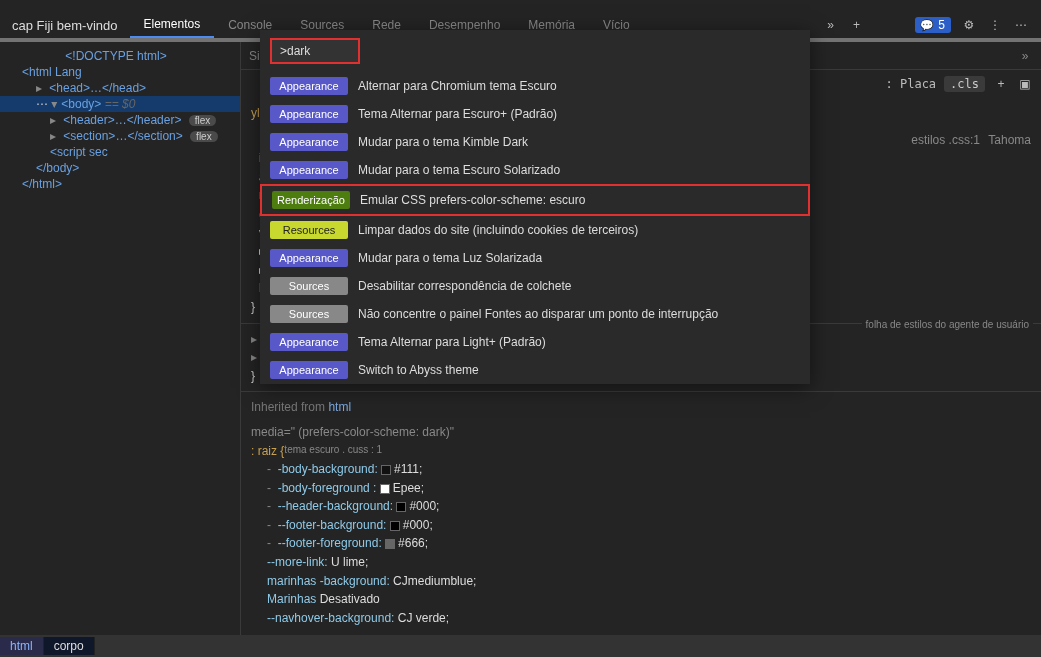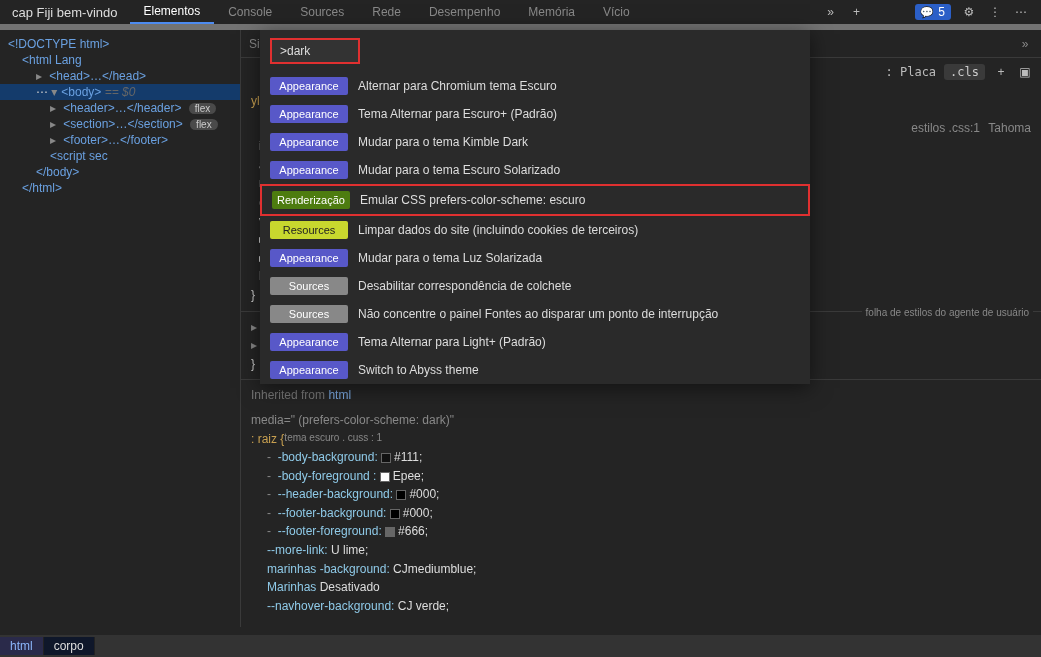--- a/index.html
+++ b/index.html
@@ -1,17 +1,17 @@
 <!DOCTYPE html>
 <html><head>
 <meta charset="utf-8">
 <style>
 *{margin:0;padding:0;box-sizing:border-box;font-family:'Segoe UI',Tahoma,sans-serif;font-size:12px;}
 body{background:#242424;color:#ccc;width:1041px;height:657px;overflow:hidden;position:relative;}
-.topbar{height:30px;background:#242424;display:flex;align-items:center;border-bottom:6px solid #737373;}
+.topbar{height:30px;background:#242424;display:flex;align-items:center;border-bottom:4px solid #737373;margin-top:12px;}
 .title{padding:0 12px;color:#ddd;font-size:13px;}
 .tabs{display:flex;height:100%;}
 .tab{padding:0 14px;display:flex;align-items:center;color:#888;cursor:pointer;}
 .tab.active{color:#fff;border-bottom:2px solid #4d8bf0;}
 .topbar-right{margin-left:auto;display:flex;align-items:center;gap:10px;padding-right:12px;}
 .icon{width:16px;height:16px;display:inline-flex;align-items:center;justify-content:center;color:#bbb;}
 .badge{background:#2b5fc7;color:#fff;border-radius:3px;padding:1px 6px;display:flex;align-items:center;gap:4px;font-size:11px;}
 .main{display:flex;height:597px;}
 .dom-panel{width:240px;background:#242424;padding:6px 0;font-family:monospace;font-size:12px;overflow:hidden;}
 .dom-line{padding:1px 8px;white-space:nowrap;color:#ccc;}
@@ -76,27 +76,26 @@
     <span class="badge">💬 <span>5</span></span>
     <span class="icon">⚙</span>
     <span class="icon">⋮</span>
     <span class="icon">⋯</span>
   </div>
 </div>
 
 <div class="main">
   <div class="dom-panel">
     <div id="dom-lines">
-        <div class="dom-line" style="padding-left: 8px;"><span class="tag">&lt;!DOCTYPE html&gt;</span></div>
+        <div class="dom-line" style="padding-left: 0; text-align: center;"><span class="tag">&lt;!DOCTYPE html&gt;</span></div>
         <div class="dom-line" style="padding-left: 22px;"><span class="tag">&lt;html Lang</span></div>
         <div class="dom-line" style="padding-left: 36px;"><span class="expand">▸</span> <span class="tag">&lt;head&gt;…&lt;/head&gt;</span></div>
         <div class="dom-line sel" style="padding-left: 36px;">⋯ <span class="expand">▾</span><span class="tag">&lt;body&gt;</span> <span class="eq0">== $0</span></div>
         <div class="dom-line" style="padding-left: 50px;"><span class="expand">▸</span> <span class="tag">&lt;header&gt;…&lt;/header&gt;</span> <span class="pill">flex</span></div>
         <div class="dom-line" style="padding-left: 50px;"><span class="expand">▸</span> <span class="tag">&lt;section&gt;…&lt;/section&gt;</span> <span class="pill">flex</span></div>
-        <div class="dom-line" style="padding-left: 50px;"><span class="expand">▸</span> <span class="tag">&lt;footer&gt;…&lt;/footer&gt;</span></div>
         <div class="dom-line" style="padding-left: 50px;"><span class="tag">&lt;script sec</span></div>
         <div class="dom-line" style="padding-left: 36px;"><span class="tag">&lt;/body&gt;</span></div>
         <div class="dom-line" style="padding-left: 22px;"><span class="tag">&lt;/html&gt;</span></div>
       </div>
   </div>
 
   <div class="right-panel">
     <div class="styles-head">
       <span>Silenciado</span>
       <span>Layout</span>

